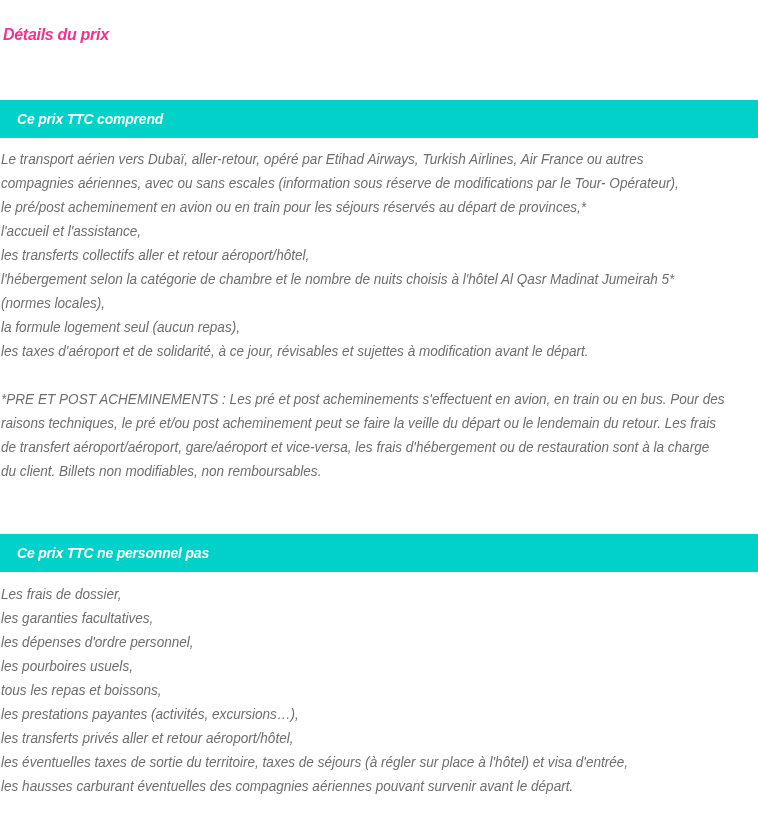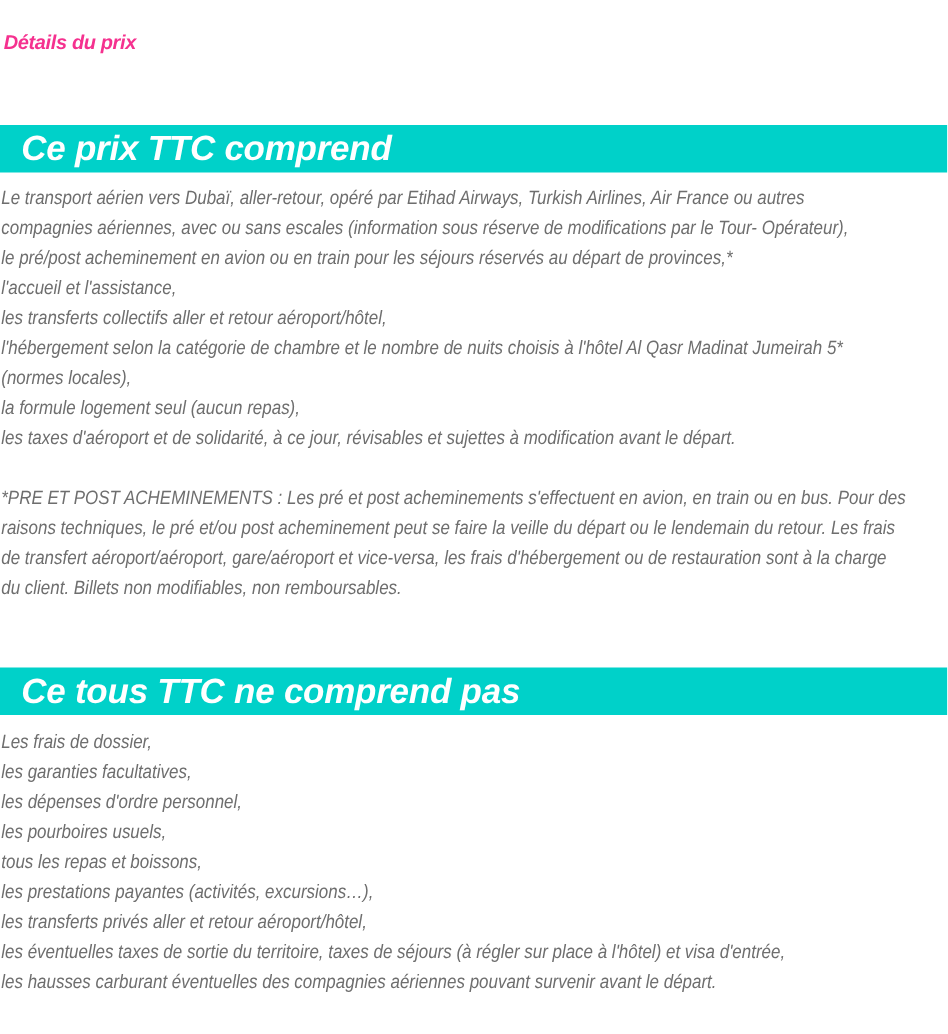--- a/index.html
+++ b/index.html
@@ -28,21 +28,21 @@
     display: flex;
     align-items: center;
     padding-left: 17px;
   }
   .banner-included { margin-top: 52px; }
   .banner-excluded { margin-top: 51px; }
   .section-banner .banner-label {
     color: #ffffff;
     font-style: italic;
     font-weight: bold;
-    font-size: 28px;
+    font-size: 14px;
     letter-spacing: -0.2px;
     line-height: 38px;
     white-space: nowrap;
   }
   .body-text {
     width: 866px;
     transform: scaleX(0.875);
     transform-origin: 0 0;
     color: #6e6e6e;
     font-style: italic;
@@ -82,21 +82,21 @@
 
     <div class="footnote-block">
       <div class="text-line">*PRE ET POST ACHEMINEMENTS : Les pré et post acheminements s'effectuent en avion, en train ou en bus. Pour des</div>
       <div class="text-line">raisons techniques, le pré et/ou post acheminement peut se faire la veille du départ ou le lendemain du retour. Les frais</div>
       <div class="text-line">de transfert aéroport/aéroport, gare/aéroport et vice-versa, les frais d'hébergement ou de restauration sont à la charge</div>
       <div class="text-line">du client. Billets non modifiables, non remboursables.</div>
     </div>
   </div>
 
   <div class="section-banner banner-excluded">
-    <span class="banner-label">Ce tous TTC ne comprend pas</span>
+    <span class="banner-label">Ce prix TTC ne personnel pas</span>
   </div>
 
   <div class="body-text section-excluded">
     <div class="text-line">Les frais de dossier,</div>
     <div class="text-line">les garanties facultatives,</div>
     <div class="text-line">les dépenses d'ordre personnel,</div>
     <div class="text-line">les pourboires usuels,</div>
     <div class="text-line">tous les repas et boissons,</div>
     <div class="text-line">les prestations payantes (activités, excursions…),</div>
     <div class="text-line">les transferts privés aller et retour aéroport/hôtel,</div>

